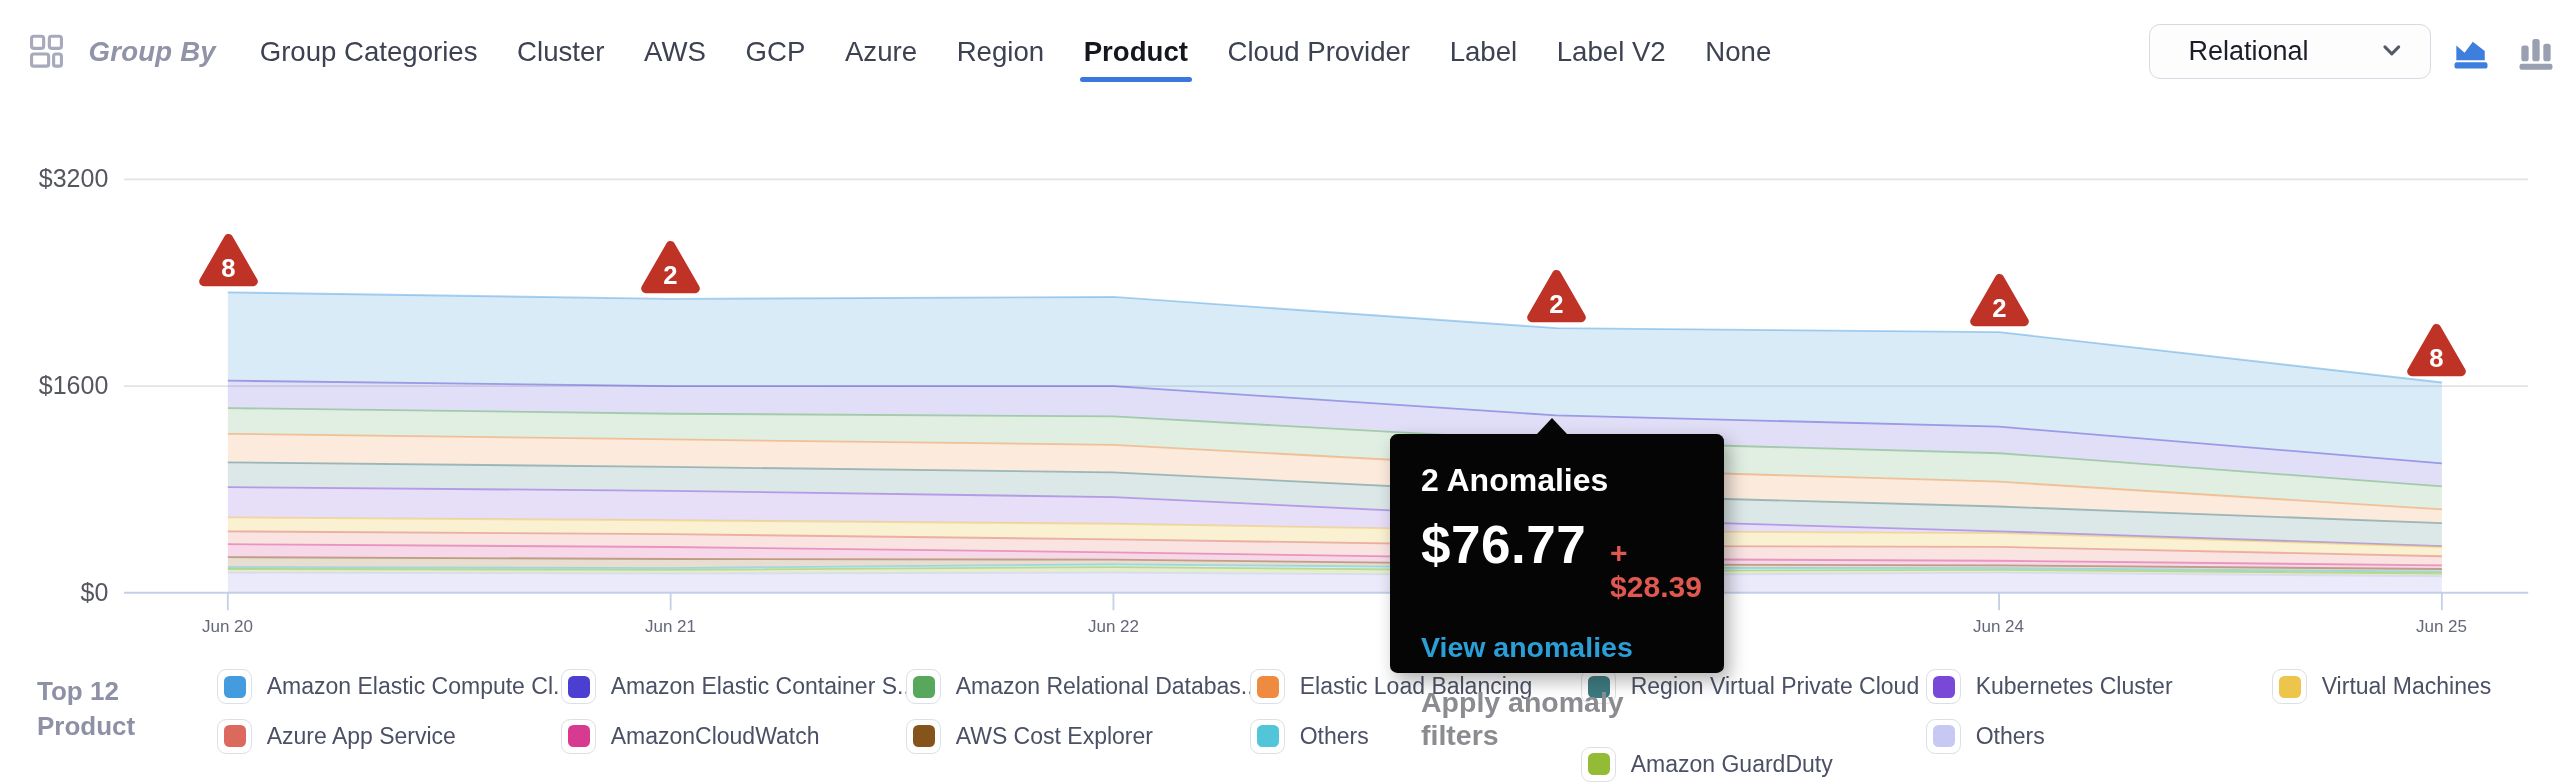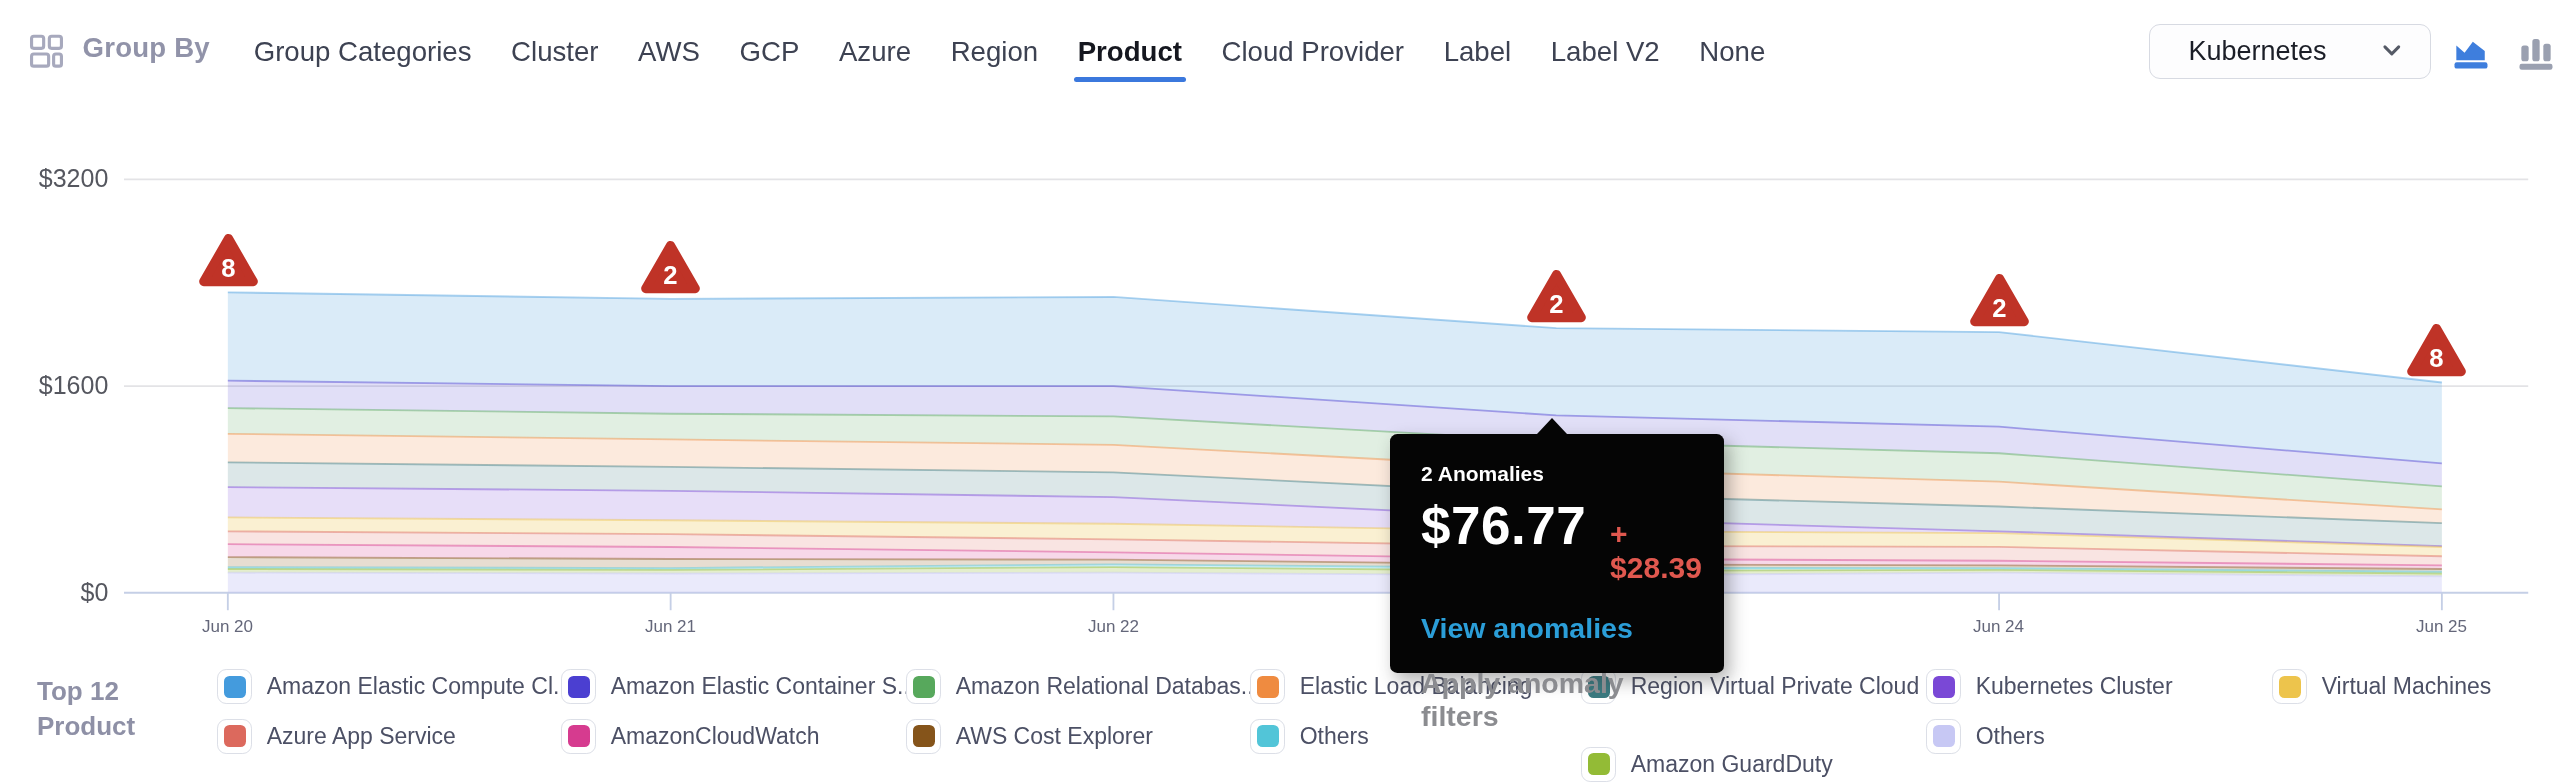--- a/index.html
+++ b/index.html
@@ -2,21 +2,21 @@
 <html style="font-size:14.7px"><head>
 <meta charset="utf-8">
 <style>
   * { margin:0; padding:0; box-sizing:border-box; }
   html,body { background:#fff; }
   body { font-family:"Liberation Sans", sans-serif; }
   .page { position:relative; width:2576px; height:785px; background:#ffffff; overflow:hidden; }
 
   
   .toolbar { position:absolute; top:0; left:0; width:2576px; height:103px; display:flex; align-items:center; }
-  .groupby { display:flex; align-items:flex-start; margin-left:27.6px; gap:18px; }
+  .groupby { display:flex; align-items:center; margin-left:27.6px; gap:24px;font-style:italic; }
   .groupby-label { font-size:27.6px; color:#9193a9; font-weight:700; letter-spacing:0.2px; }
   .tabs { display:flex; align-items:center; margin-left:42px; gap:36px; }
   .tab { position:relative; border:none; background:transparent; font-family:inherit; font-size:27.6px;
          color:#3d4252; cursor:pointer; padding:9.2px 1.8px; white-space:nowrap; }
   .tab.active { color:#15171f; font-weight:700; }
   .tab.active::after { content:""; position:absolute; left:-1.8px; right:-1.8px; bottom:-5.5px; height:5.5px;
          border-radius:3.7px; background:var(--accent,#3b78dd); }
   .toolbar-right { position:absolute; right:16.5px; top:24px; display:flex; align-items:center; gap:16.5px; }
   .prefs { display:flex; align-items:center; justify-content:space-between; width:282px; height:55px;
          border:1.8px solid #d7dae2; border-radius:11px; background:#fdfdfe; cursor:pointer;
@@ -31,22 +31,22 @@
   .axis-label-x { position:absolute; width:165px; text-align:center; font-size:17px; color:#64677a; height:29px; line-height:29px; }
   .marker { position:absolute; width:61px; height:55px; cursor:pointer; }
   .marker svg { display:block; width:61px; height:55px; }
   .marker text { font:bold 14px "Liberation Sans", sans-serif; fill:#fff; }
 
   
   .tooltip { position:absolute; left:1390px; top:333px; width:334px; height:239px; background:#050505;
              border-radius:7.3px; box-shadow:5.5px 7.3px 16.5px rgba(40,40,40,.35); color:#fff; padding:27.6px 27.6px 0 31px; z-index:5; }
   .tooltip::before { content:""; position:absolute; top:-15.6px; left:147px; width:0; height:0;
              border-left:15.6px solid transparent; border-right:15.6px solid transparent; border-bottom:16.5px solid #050505; }
-  .tt-title { font-size:21px; font-weight:600; color:#ffffff; }
-  .tt-amount-row { display:flex; align-items:baseline; margin-top:9px; gap:24px; }
+  .tt-title { font-size:32px; font-weight:600; color:#ffffff; }
+  .tt-amount-row { display:flex; align-items:baseline; margin-top:15px; gap:24px; }
   .tt-amount { font-size:53px; font-weight:700; letter-spacing:0.5px; }
   .tt-delta { font-size:30px; font-weight:600; color:var(--delta-red,#e0584f); }
   .tt-link { margin-top:27.6px; font-size:28.5px; font-weight:700; color:var(--link-blue,#2b9ed8); cursor:pointer; }
   .tt-action { margin-top:22px; font-size:28.5px; font-weight:600; color:#8b8c90; cursor:pointer; }
 
   
   .legend { position:absolute; left:0; top:652px; width:2576px; height:132px; }
   .legend-title { position:absolute; left:37px; top:22px; font-size:26px; font-weight:700; color:#8e90a6; line-height:35px; }
   .legend-item { position:absolute; display:flex; align-items:center; gap:14.7px; cursor:pointer; height:40px; }
   .swatch-outer { width:35px; height:35px; border:1.8px solid #dcdfe7; border-radius:9.2px; background:#fff;
@@ -79,21 +79,21 @@
         <button class="tab">Azure</button>
         <button class="tab">Region</button>
         <button class="tab active">Product</button>
         <button class="tab">Cloud Provider</button>
         <button class="tab">Label</button>
         <button class="tab">Label V2</button>
         <button class="tab">None</button>
       </nav>
     <div class="toolbar-right">
       <button class="prefs">
-        <span class="prefs-label">Kubernetes</span>
+        <span class="prefs-label">Relational</span>
         <span>
           <svg width="27.6" height="27.6" viewBox="0 0 24 24" fill="none">
             <path d="M6 9.5 L12 15.5 L18 9.5" stroke="#555a66" stroke-width="2.6" stroke-linecap="round" stroke-linejoin="round"></path>
           </svg>
         </span>
       </button>
       <button class="view-btn" title="">
         <span>
           <svg width="44" height="44" viewBox="0 0 24 24">
             <path d="M4 17 L4 9 L8.5 13 L13 7 L19.5 12 L19.5 17 Z" fill="#3e7edd"></path>

